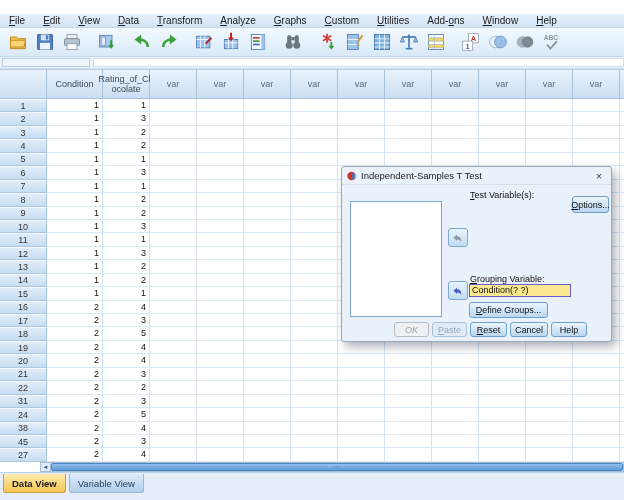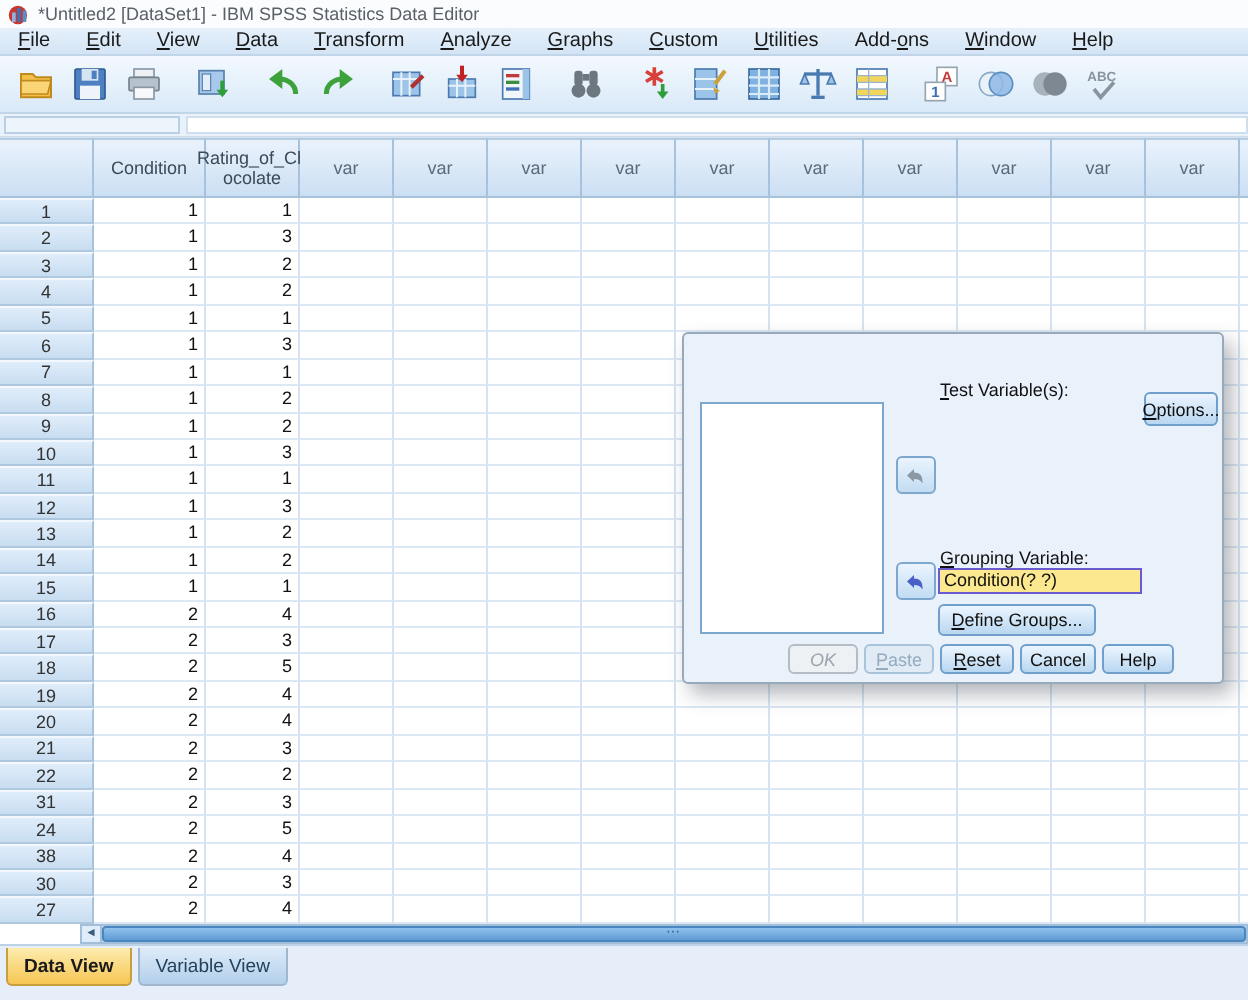--- a/index.html
+++ b/index.html
@@ -85,29 +85,20 @@
   .group-field{position:absolute;left:127px;top:117px;width:102px;height:13px;background:#fbe88f;
                border:1px solid #6a5acd;font-size:9px;color:#111;line-height:11px;padding:0 2px;
                box-sizing:border-box;white-space:nowrap;}
   u{text-decoration:underline;}
 </style>
 </head>
 <body>
 
 <div class="app">
 
-  <div class="titlebar">
-    <svg class="logo" viewBox="0 0 12 12">
-      <circle cx="5.4" cy="6" r="5" fill="#c8372f"></circle>
-      <rect x="5" y="2.2" width="2" height="7.6" fill="#3f6fb4"></rect>
-      <rect x="8" y="3.6" width="2" height="6.2" fill="#5a8cc8"></rect>
-      <rect x="2.2" y="4.6" width="2" height="5.2" fill="#8fb4e0"></rect>
-    </svg>
-    <span>*Untitled2 [DataSet1] - IBM SPSS Statistics Data Editor</span>
-  </div>
 
   <div class="menubar">
       <span class="menu-item"><u>F</u>ile</span>
       <span class="menu-item"><u>E</u>dit</span>
       <span class="menu-item"><u>V</u>iew</span>
       <span class="menu-item"><u>D</u>ata</span>
       <span class="menu-item"><u>T</u>ransform</span>
       <span class="menu-item"><u>A</u>nalyze</span>
       <span class="menu-item"><u>G</u>raphs</span>
       <span class="menu-item"><u>C</u>ustom</span>
@@ -719,21 +710,21 @@
           <div class="dcell" style="width: 47px;"></div>
           <div class="dcell" style="width: 47px;"></div>
           <div class="dcell" style="width: 47px;"></div>
           <div class="dcell" style="width: 47px;"></div>
           <div class="dcell" style="width: 47px;"></div>
           <div class="dcell" style="width: 47px;"></div>
           <div class="dcell" style="width: 47px;"></div>
           <div class="dcell" style="width: 47px;"></div>
         </div>
         <div class="grid-row">
-          <div class="rowhdr">30</div>
+          <div class="rowhdr">45</div>
           <div class="dcell" style="width: 56px;">2</div>
           <div class="dcell" style="width: 47px;">3</div>
           <div class="dcell" style="width: 47px;"></div>
           <div class="dcell" style="width: 47px;"></div>
           <div class="dcell" style="width: 47px;"></div>
           <div class="dcell" style="width: 47px;"></div>
           <div class="dcell" style="width: 47px;"></div>
           <div class="dcell" style="width: 47px;"></div>
           <div class="dcell" style="width: 47px;"></div>
           <div class="dcell" style="width: 47px;"></div>
@@ -764,20 +755,29 @@
     <div class="hs-arrow">◄</div>
     <div class="hs-thumb">⋯</div>
   </div>
 
   <div class="tabstrip">
     <div class="tab active">Data View</div>
     <div class="tab inactive">Variable View</div>
   </div>
 
   <div class="dialog">
+    <div class="dlg-titlebar">
+      <svg class="logo" style="width:10px;height:10px" viewBox="0 0 12 12">
+        <circle cx="5.4" cy="6" r="5" fill="#c8372f"></circle>
+        <rect x="5" y="2.2" width="2" height="7.6" fill="#3f6fb4"></rect>
+        <rect x="8" y="3.6" width="2" height="6.2" fill="#5a8cc8"></rect>
+      </svg>
+      <span class="dlg-title">Independent-Samples T Test</span>
+      <span class="dlg-close">×</span>
+    </div>
 
     <div class="listbox src-list"></div>
 
     <div class="dlg-label" style="left:128px;top:23px;"><u>T</u>est Variable(s):</div>
 
     <div class="arrow-btn" style="top:61px;">
       <svg viewBox="0 0 24 24">
         <path d="M3 11.5L10 5v3.5c5.5 0 8.5 3 8.5 9v2c-1.8-3.2-4.3-4.5-8.5-4.5V18z" fill="#8a98a6"></path>
       </svg>
     </div>

